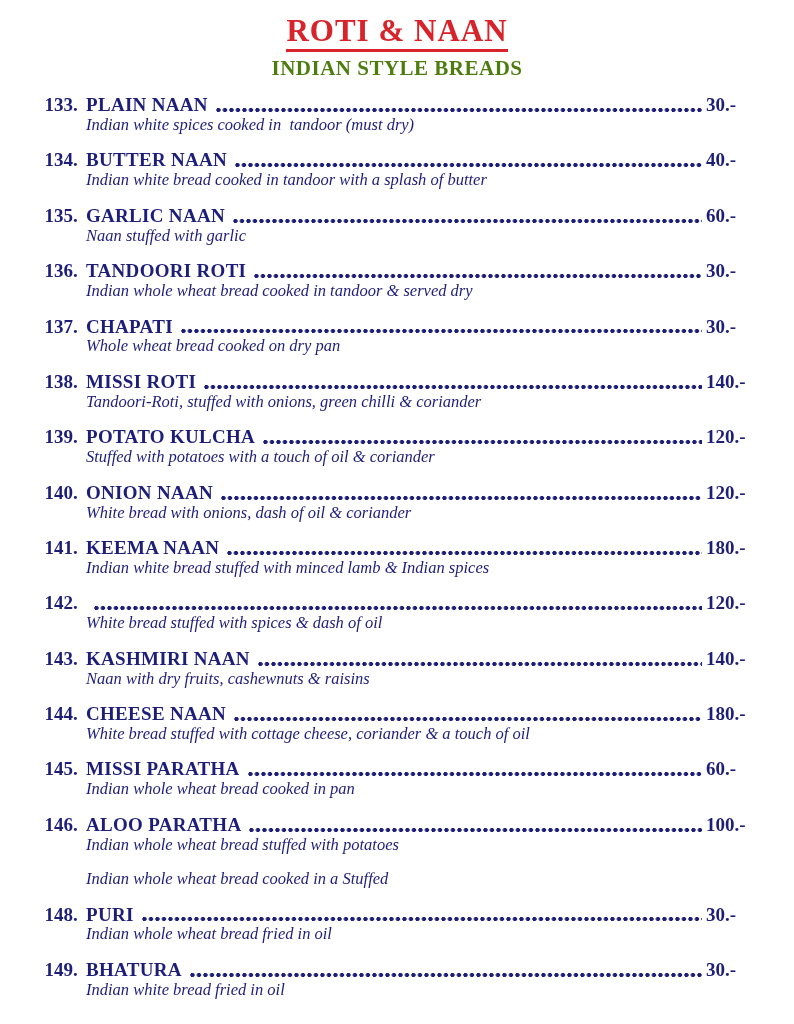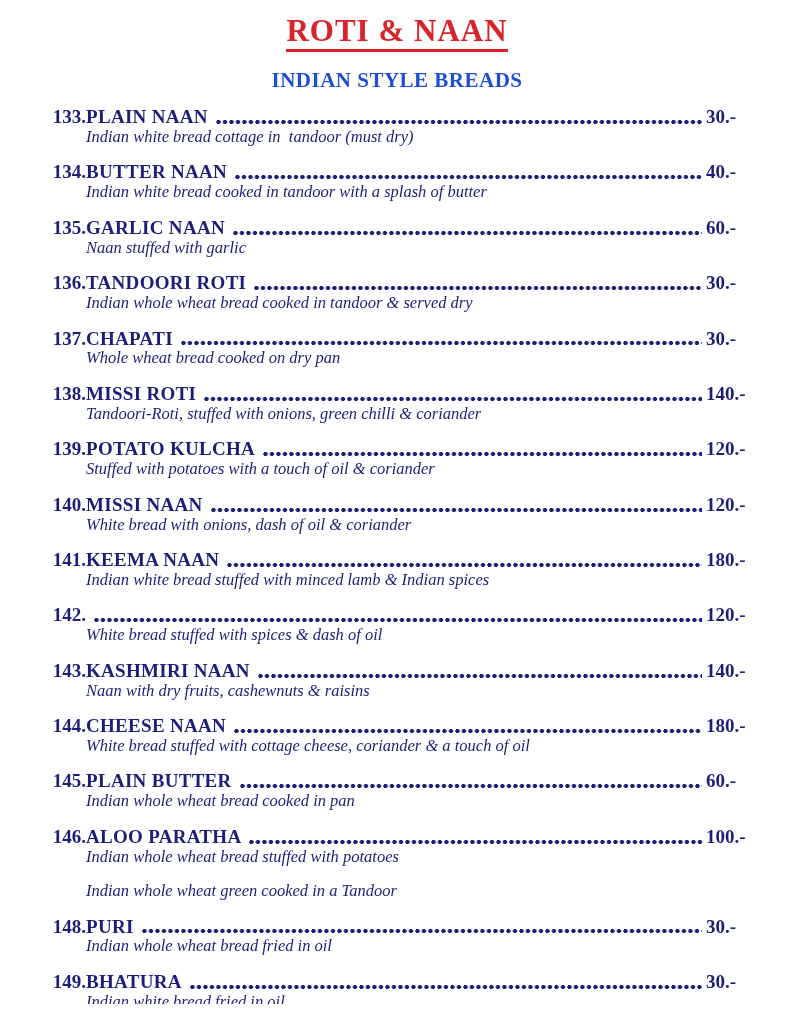--- a/index.html
+++ b/index.html
@@ -27,37 +27,37 @@
     font-weight: bold;
     letter-spacing: 1px;
     color: #d8232b;
     border-bottom: 3px solid #d8232b;
     padding-bottom: 1px;
     line-height: 1.1;
   }
   .subtitle {
     font-size: 21px;
     font-weight: bold;
-    color: #1d4ed8;
-    margin-top: 16px;
+    color: #4d7c0f;
+    margin-top: 4px;
     letter-spacing: 0.5px;
   }
   .menu-item {
     margin-bottom: 15.5px;
   }
   .item-row {
     display: flex;
     align-items: baseline;
     font-weight: bold;
     font-size: 19px;
     line-height: 1.1;
   }
   .item-number {
     flex: 0 0 50px;
-    text-align: right;
+    text-align: center;
   }
   .item-name {
     flex: 0 0 auto;
     letter-spacing: 0.3px;
     white-space: nowrap;
   }
   .dots {
     flex: 1 1 auto;
     align-self: flex-end;
     height: 6px;
@@ -93,21 +93,21 @@
 
   <div class="menu-list">
 
       <div class="menu-item">
         <div class="item-row">
           <span class="item-number">133.</span>
           <span class="item-name">PLAIN NAAN</span>
           <span class="dots"></span>
           <span class="item-price">30.-</span>
         </div>
-        <div class="item-desc">Indian white bread cottage in  tandoor (must dry)</div>
+        <div class="item-desc">Indian white spices cooked in  tandoor (must dry)</div>
       </div>
 
       <div class="menu-item">
         <div class="item-row">
           <span class="item-number">134.</span>
           <span class="item-name">BUTTER NAAN</span>
           <span class="dots"></span>
           <span class="item-price">40.-</span>
         </div>
         <div class="item-desc">Indian white bread cooked in tandoor with a splash of butter</div>
@@ -159,21 +159,21 @@
           <span class="item-name">POTATO KULCHA</span>
           <span class="dots"></span>
           <span class="item-price">120.-</span>
         </div>
         <div class="item-desc">Stuffed with potatoes with a touch of oil &amp; coriander</div>
       </div>
 
       <div class="menu-item">
         <div class="item-row">
           <span class="item-number">140.</span>
-          <span class="item-name">MISSI NAAN</span>
+          <span class="item-name">ONION NAAN</span>
           <span class="dots"></span>
           <span class="item-price">120.-</span>
         </div>
         <div class="item-desc">White bread with onions, dash of oil &amp; coriander</div>
       </div>
 
       <div class="menu-item">
         <div class="item-row">
           <span class="item-number">141.</span>
           <span class="item-name">KEEMA NAAN</span>
@@ -208,39 +208,39 @@
           <span class="item-name">CHEESE NAAN</span>
           <span class="dots"></span>
           <span class="item-price">180.-</span>
         </div>
         <div class="item-desc">White bread stuffed with cottage cheese, coriander &amp; a touch of oil</div>
       </div>
 
       <div class="menu-item">
         <div class="item-row">
           <span class="item-number">145.</span>
-          <span class="item-name">PLAIN BUTTER</span>
+          <span class="item-name">MISSI PARATHA</span>
           <span class="dots"></span>
           <span class="item-price">60.-</span>
         </div>
         <div class="item-desc">Indian whole wheat bread cooked in pan</div>
       </div>
 
       <div class="menu-item">
         <div class="item-row">
           <span class="item-number">146.</span>
           <span class="item-name">ALOO PARATHA</span>
           <span class="dots"></span>
           <span class="item-price">100.-</span>
         </div>
         <div class="item-desc">Indian whole wheat bread stuffed with potatoes</div>
       </div>
 
       <div class="menu-item">
-        <div class="item-desc">Indian whole wheat green cooked in a Tandoor</div>
+        <div class="item-desc">Indian whole wheat bread cooked in a Stuffed</div>
       </div>
 
       <div class="menu-item">
         <div class="item-row">
           <span class="item-number">148.</span>
           <span class="item-name">PURI</span>
           <span class="dots"></span>
           <span class="item-price">30.-</span>
         </div>
         <div class="item-desc">Indian whole wheat bread fried in oil</div>

